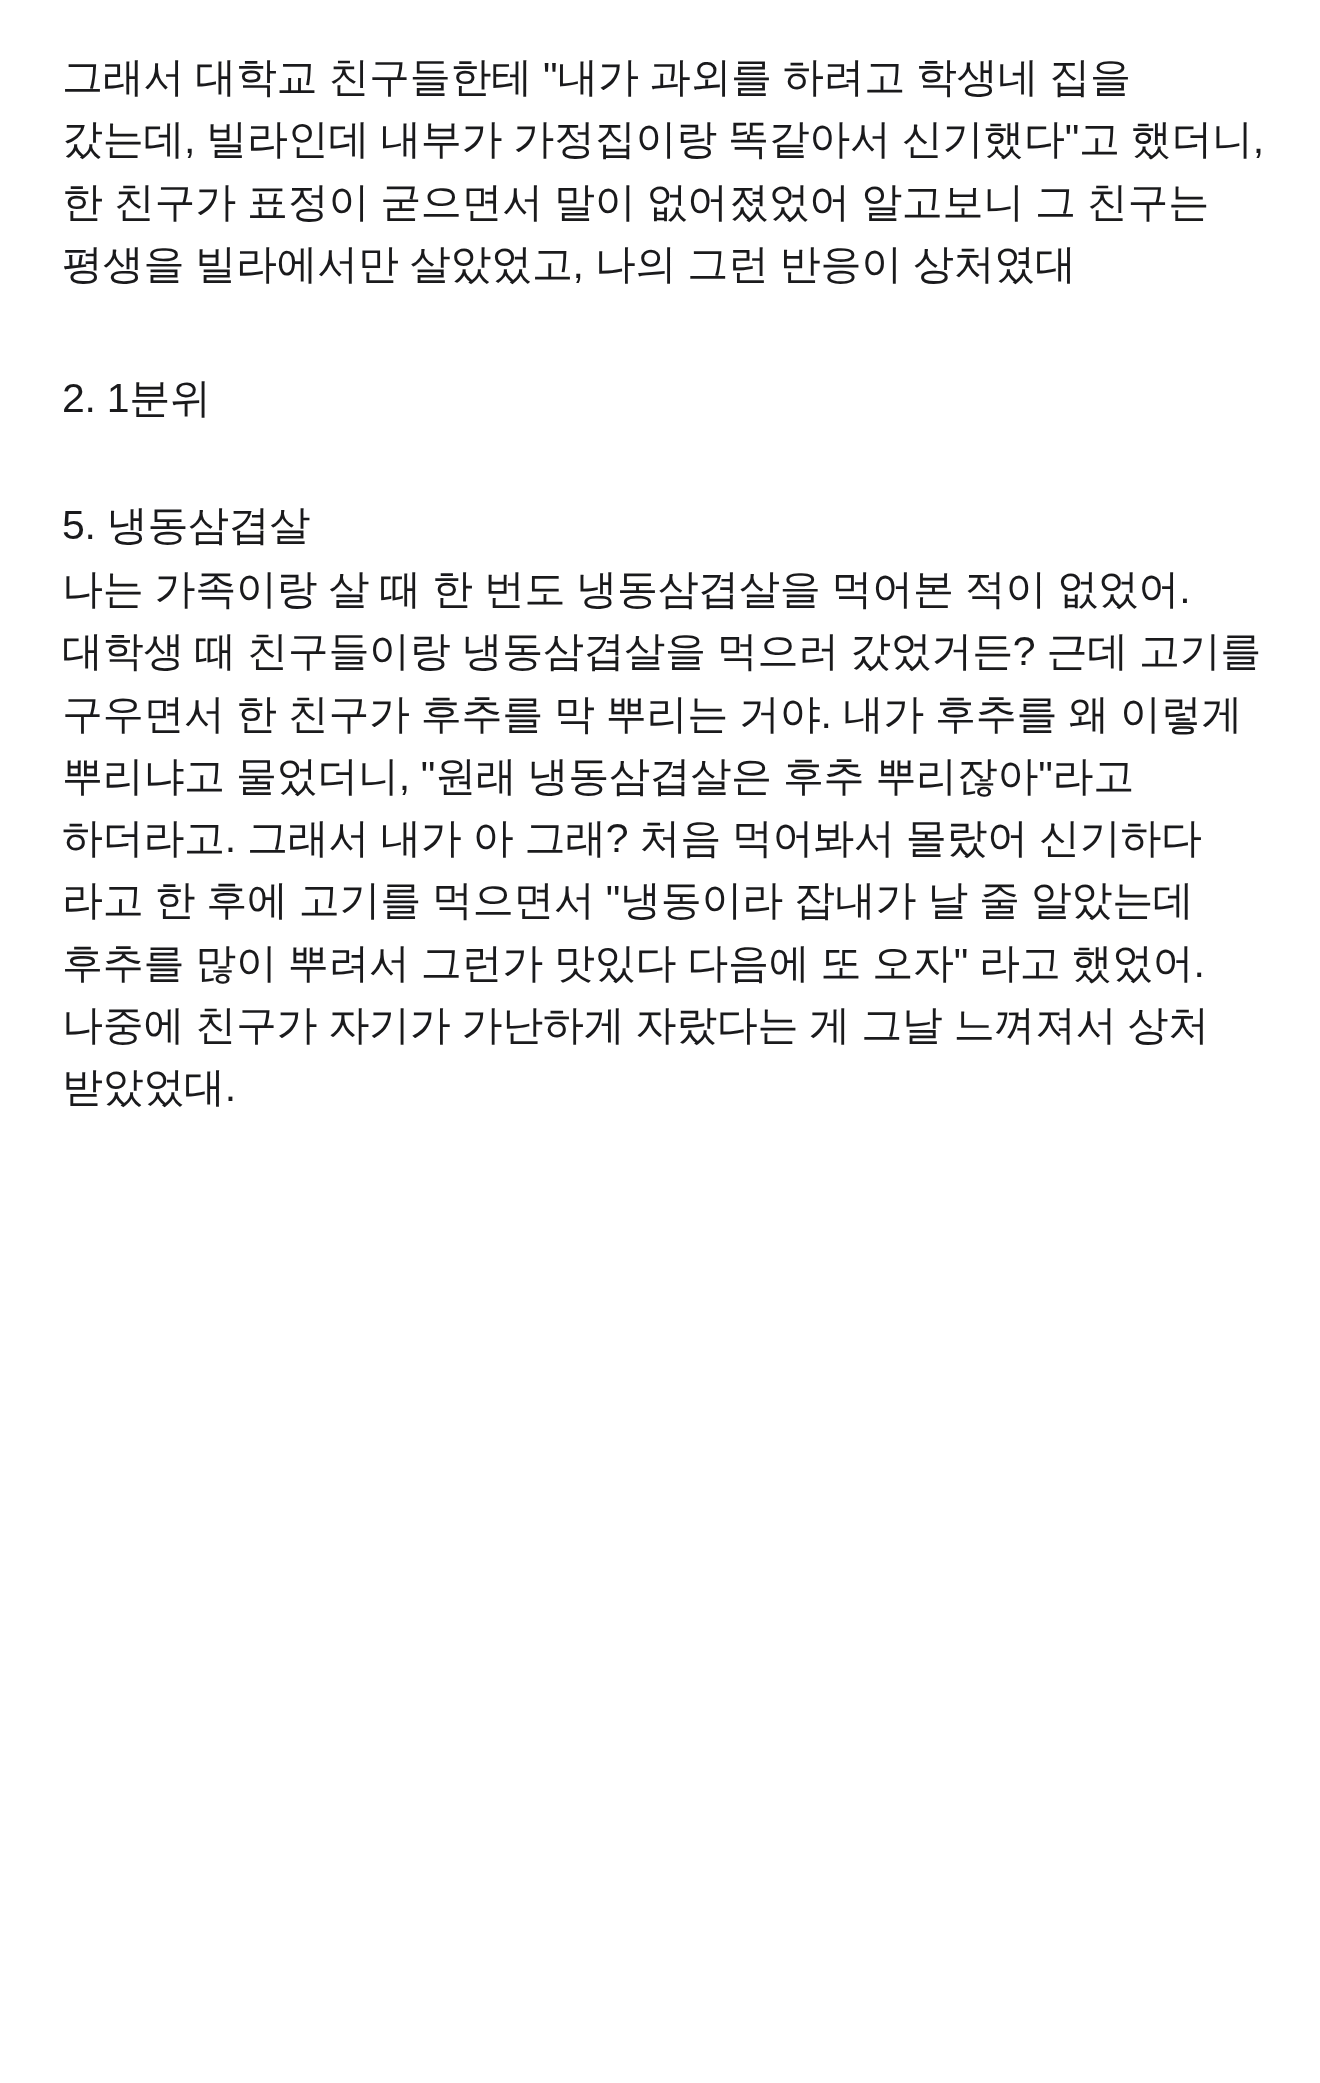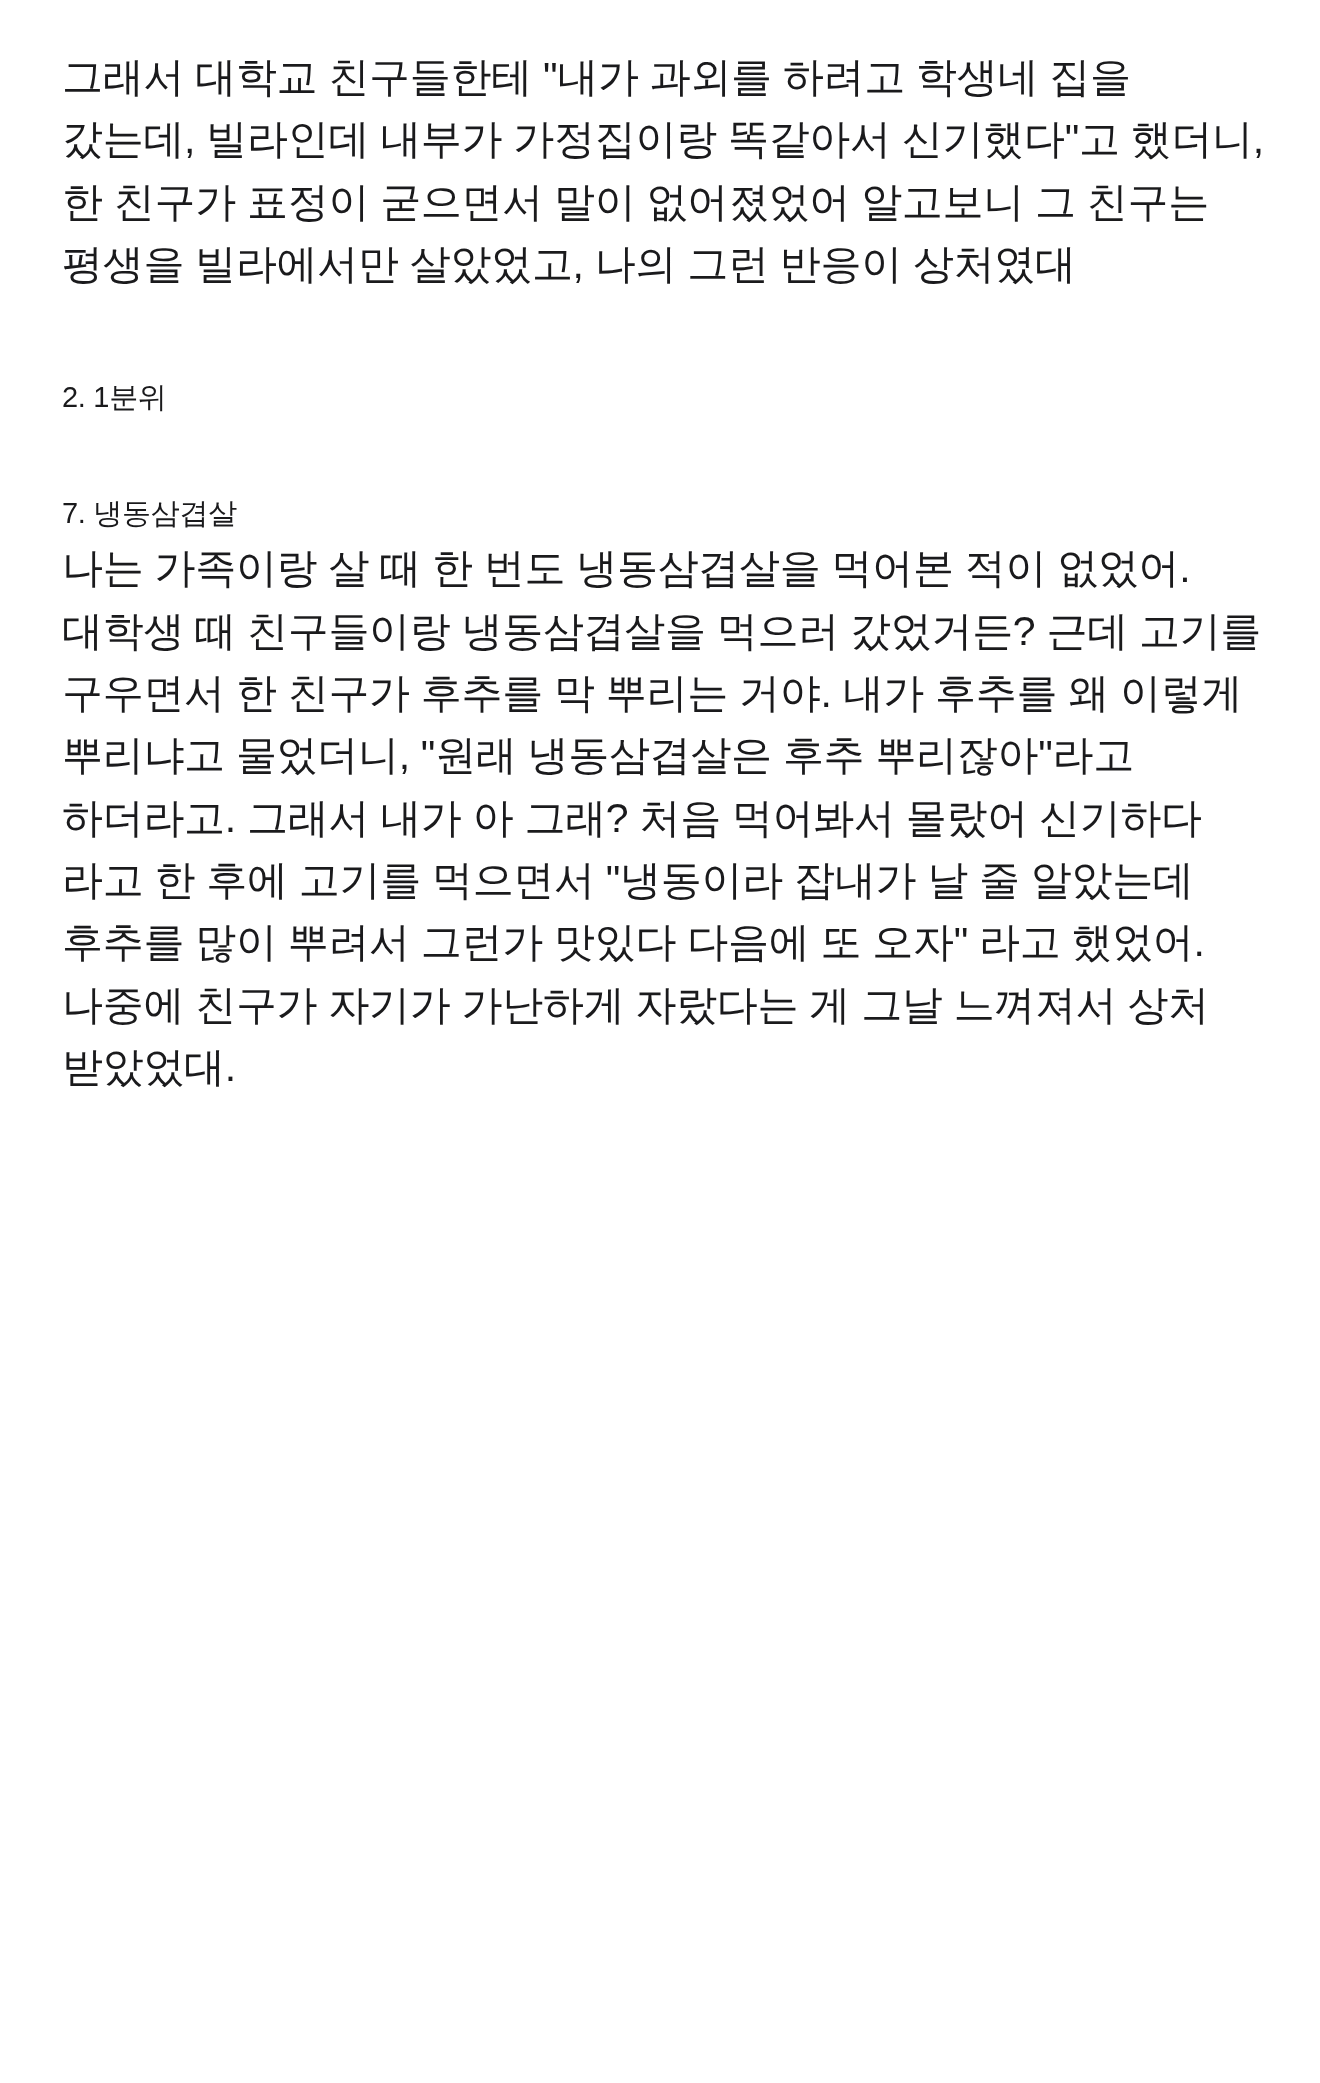--- a/index.html
+++ b/index.html
@@ -24,25 +24,25 @@
   .para {
     font-size: 41px;
     line-height: 1.52;
     letter-spacing: -0.3px;
     color: #1a1a1c;
     white-space: pre-wrap;
     word-break: keep-all;
     margin: 0;
   }
   .heading {
-    font-size: 29px;
+    font-size: 41px;
     line-height: 1.52;
     letter-spacing: -0.3px;
     color: #1a1a1c;
-    margin: 8px 0 2px 0;
+    margin: 0 0 2px 0;
     white-space: pre-wrap;
   }
   .spacer-lg {
     height: 72px;
   }
   .spacer-md {
     height: 62px;
   }
   .section {
     margin: 0;
@@ -59,17 +59,17 @@
 
   <div class="spacer-lg"></div>
 
   <div class="section">
     <p class="heading">2. 1분위</p>
   </div>
 
   <div class="spacer-md"></div>
 
   <div class="section">
-    <p class="heading">7. 냉동삼겹살</p>
+    <p class="heading">5. 냉동삼겹살</p>
     <p class="para">나는 가족이랑 살 때 한 번도 냉동삼겹살을 먹어본 적이 없었어. 대학생 때 친구들이랑 냉동삼겹살을 먹으러 갔었거든? 근데 고기를 구우면서 한 친구가 후추를 막 뿌리는 거야. 내가 후추를 왜 이렇게 뿌리냐고 물었더니, "원래 냉동삼겹살은 후추 뿌리잖아"라고 하더라고. 그래서 내가 아 그래? 처음 먹어봐서 몰랐어 신기하다 라고 한 후에 고기를 먹으면서 "냉동이라 잡내가 날 줄 알았는데 후추를 많이 뿌려서 그런가 맛있다 다음에 또 오자" 라고 했었어. 나중에 친구가 자기가 가난하게 자랐다는 게 그날 느껴져서 상처 받았었대.</p>
   </div>
 
 </div>
 
 </body></html>

